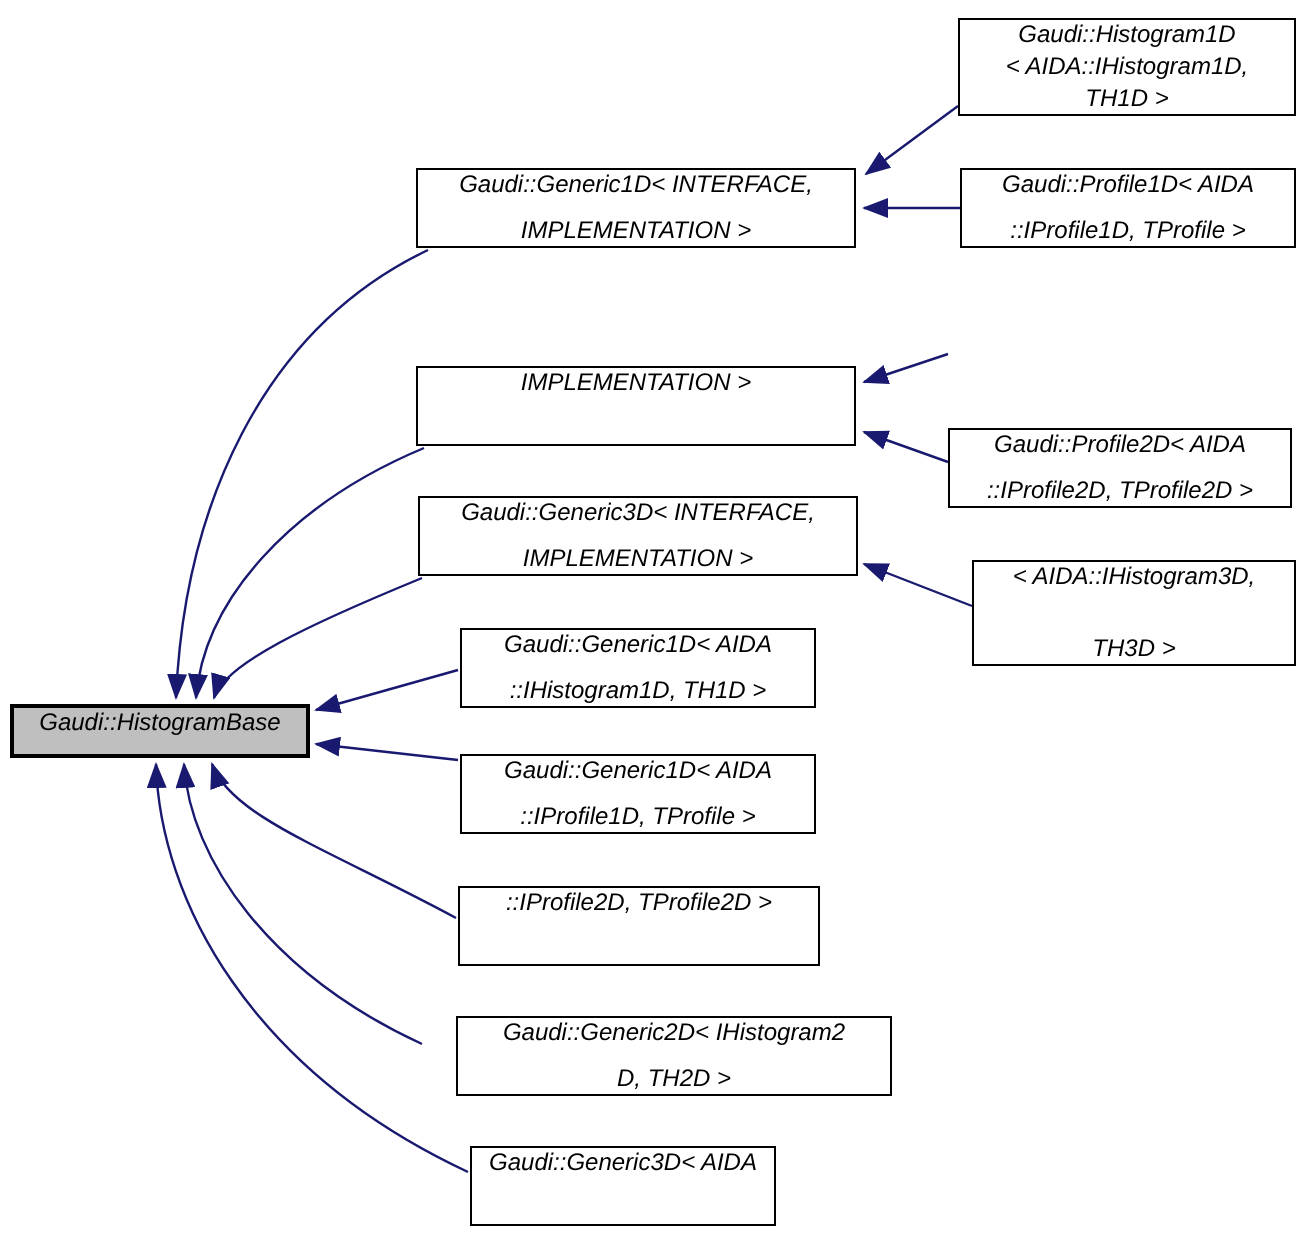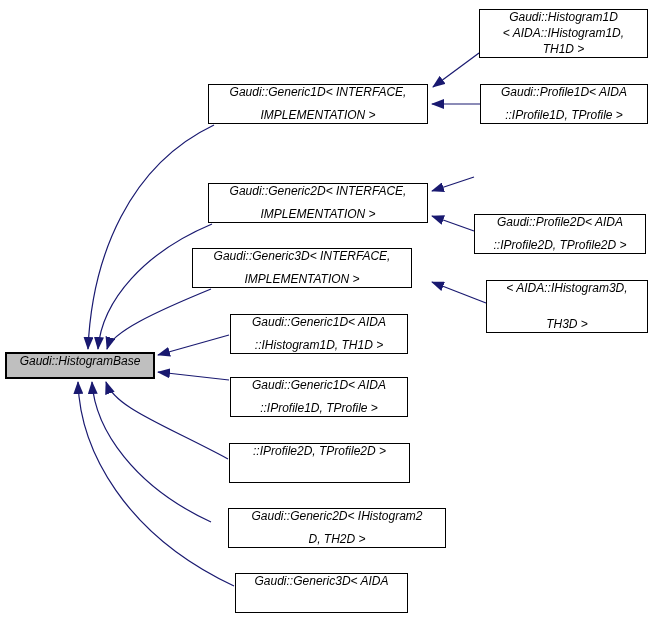--- a/index.html
+++ b/index.html
@@ -69,25 +69,24 @@
   <div class="node base" style="left:5px;top:352px;width:150px;height:27px">
     <div class="line">Gaudi::HistogramBase</div>
   </div>
 
   <div class="node" style="left:208px;top:84px;width:220px;height:40px">
     <div class="line">Gaudi::Generic1D&lt; INTERFACE,</div>
     <div class="line">IMPLEMENTATION &gt;</div>
   </div>
 
   <div class="node" style="left:208px;top:183px;width:220px;height:40px">
-    <div class="line">Gaudi::Generic2D&lt; INTERFACE,</div>
     <div class="line">IMPLEMENTATION &gt;</div>
   </div>
 
-  <div class="node" style="left:192px;top:248px;width:220px;height:40px">
+  <div class="node" style="left:209px;top:248px;width:220px;height:40px">
     <div class="line">Gaudi::Generic3D&lt; INTERFACE,</div>
     <div class="line">IMPLEMENTATION &gt;</div>
   </div>
 
   <div class="node" style="left:479px;top:9px;width:169px;height:49px">
     <div class="line">Gaudi::Histogram1D</div>
     <div class="line">&lt; AIDA::IHistogram1D,</div>
     <div class="line">TH1D &gt;</div>
   </div>
 
@@ -119,17 +118,17 @@
 
   <div class="node" style="left:229px;top:443px;width:181px;height:40px">
     <div class="line">::IProfile2D, TProfile2D &gt;</div>
   </div>
 
   <div class="node" style="left:228px;top:508px;width:218px;height:40px">
     <div class="line">Gaudi::Generic2D&lt; IHistogram2</div>
     <div class="line">D, TH2D &gt;</div>
   </div>
 
-  <div class="node" style="left:235px;top:573px;width:173px;height:40px">
+  <div class="node" style="left:235px;top:573px;width:153px;height:40px">
     <div class="line">Gaudi::Generic3D&lt; AIDA</div>
   </div>
 
 </div>
 
 </body></html>

